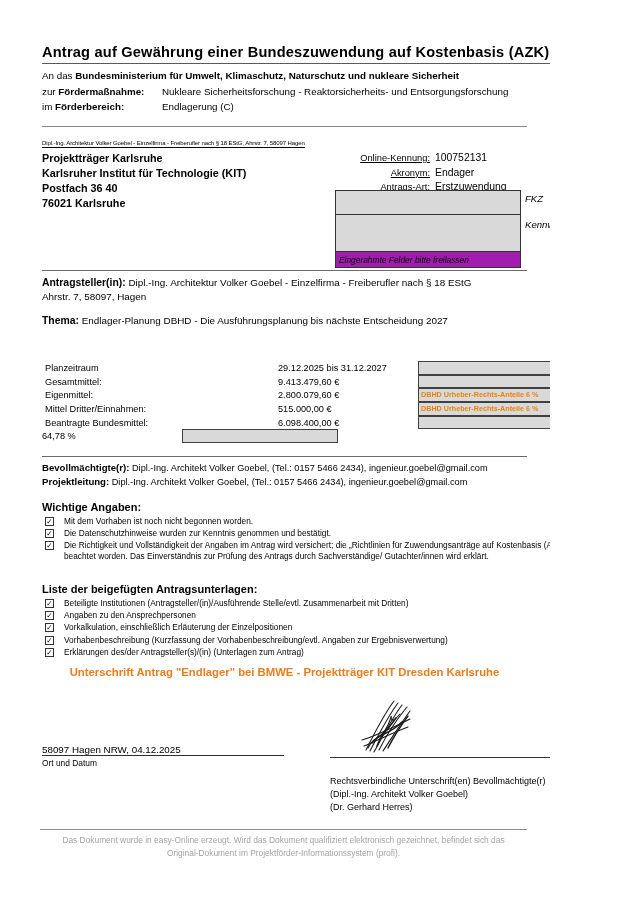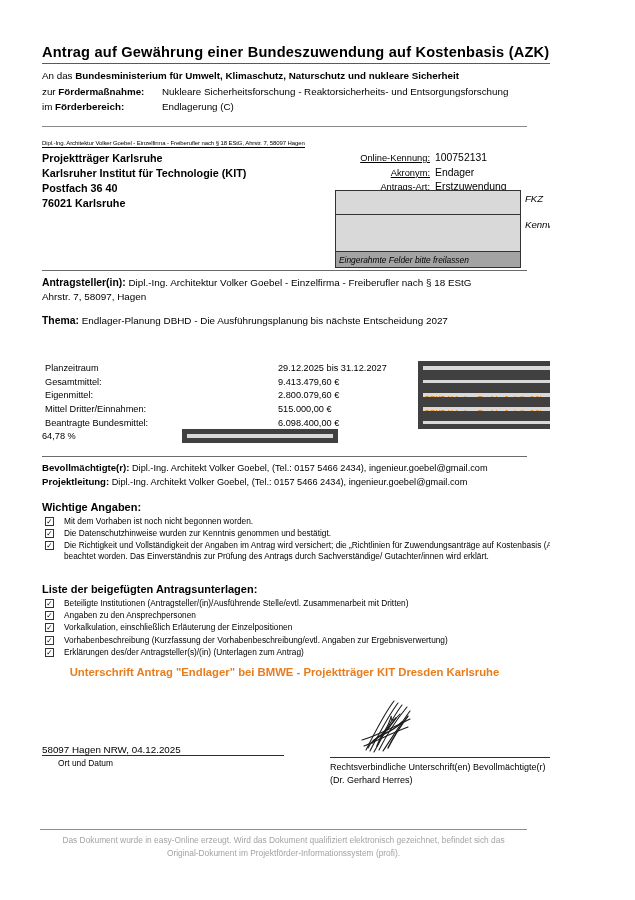--- a/index.html
+++ b/index.html
@@ -15,58 +15,58 @@
   
   .sender{position:absolute;left:42px;top:140px;font-size:6px;letter-spacing:-.1px;}
   .sender span{border-bottom:.8px solid #000;padding-bottom:.5px;}
   .address{position:absolute;left:42px;top:151px;font-size:10.8px;font-weight:bold;line-height:15px;}
   
   .meta{position:absolute;left:298px;top:152px;width:230px;}
   .mrow{display:flex;align-items:baseline;margin-bottom:3.6px;}
   .mlabel{width:132px;flex:none;text-align:right;font-size:9.3px;text-decoration:underline;}
   .mvalue{margin-left:5px;font-size:10.4px;}
   
-  .fkz-box{position:absolute;left:335px;top:190px;width:186px;border:1.3px solid #333;background:#a3a3a3;box-sizing:border-box;}
+  .fkz-box{position:absolute;left:335px;top:190px;width:186px;border:1.3px solid #333;background:#a21caf;box-sizing:border-box;}
   .fcell1{height:23px;background:#D9D9D9;border-bottom:1.3px solid #333;}
   .fcell2{height:36px;background:#D9D9D9;border-bottom:1.3px solid #333;}
   .fcell3{height:15px;font-style:italic;font-size:8.4px;padding:2.5px 0 0 3px;box-sizing:border-box;}
   .side-label{position:absolute;left:525px;font-style:italic;font-size:9.6px;}
   
   .applicant{position:absolute;left:42px;top:276px;width:550px;font-size:9.9px;line-height:13.5px;}
   .applicant b{font-size:10.4px;}
   .thema{margin-top:11px;}
   
   .finance{position:absolute;left:42px;top:361px;width:535px;}
   .frow{display:flex;height:13.7px;align-items:center;font-size:9.2px;}
   .flabel{width:233px;flex:none;padding-left:3px;}
   .fvalue{width:132px;flex:none;text-align:left;}
   .fnote{width:156px;height:13.7px;flex:none;margin-left:8px;background:#D9D9D9;
-         border:5px solid #404040;box-sizing:border-box;font-size:7.2px;font-weight:bold;
+         border:1px solid #404040;box-sizing:border-box;font-size:7.2px;font-weight:bold;
          color:#E8820C;line-height:11.5px;padding-left:2px;white-space:nowrap;overflow:hidden;}
   
   .contacts{position:absolute;left:42px;top:461px;width:555px;font-size:9.2px;line-height:13px;}
   .contacts b{font-size:9.6px;}
   
   .checksec{position:absolute;left:42px;width:552px;}
   .check-head{font-size:11px;font-weight:bold;margin-bottom:3px;}
   .chk-row{display:flex;gap:10px;font-size:8.3px;line-height:10.6px;margin-bottom:1.6px;}
   .cb{width:7px;height:7px;flex:none;border:1px solid #333;font-size:7.5px;line-height:7px;
       text-align:center;margin-top:1px;margin-left:3px;}
   .chk-text{flex:1;}
   
   .orange-head{position:absolute;left:42px;right:23px;top:666px;text-align:center;
                color:#E87D1E;font-weight:bold;font-size:11.3px;}
   
   .sig-svg{position:absolute;left:344px;top:696px;}
   .sign-left{position:absolute;left:42px;top:744px;width:242px;}
   .place-date{font-size:9.8px;padding-bottom:0;border-bottom:1px solid #2e2e2e;}
-  .sign-cap{font-size:8.4px;margin-top:2px;margin-left:16px;}
+  .sign-cap{font-size:8.4px;margin-top:2px;}
   .sign-right{position:absolute;left:330px;top:744px;width:283px;}
   .sig-line{height:13px;border-bottom:1px solid #2e2e2e;}
-  .sign-right-caps{font-size:9px;line-height:13px;margin-top:3px;}
+  .sign-right-caps{font-size:9px;line-height:13px;margin-top:17px;}
   
   .footer{position:absolute;left:40px;right:23px;top:829px;border-top:1.2px solid #8d8d8d;
           padding-top:4px;text-align:center;color:#A3A3A3;font-size:8.4px;line-height:13px;}
 </style>
 </head>
 <body>
 
 <div class="page">
 
   <div class="sec-header">
@@ -240,20 +240,21 @@
   </svg>
 
   <div class="sign-left">
     <div class="place-date">58097 Hagen NRW, 04.12.2025</div>
     <div class="sign-cap">Ort und Datum</div>
   </div>
   <div class="sign-right">
     <div class="sig-line"></div>
     <div class="sign-right-caps">
       <div>Rechtsverbindliche Unterschrift(en) Bevollmächtigte(r)</div>
+      <div>(Dipl.-Ing. Architekt Volker Goebel)</div>
       <div>(Dr. Gerhard Herres)</div>
     </div>
   </div>
 
   <div class="footer">
     <div>Das Dokument wurde in easy-Online erzeugt. Wird das Dokument qualifiziert elektronisch gezeichnet, befindet sich das</div>
     <div>Original-Dokument im Projektförder-Informationssystem (profi).</div>
   </div>
 
 </div>

